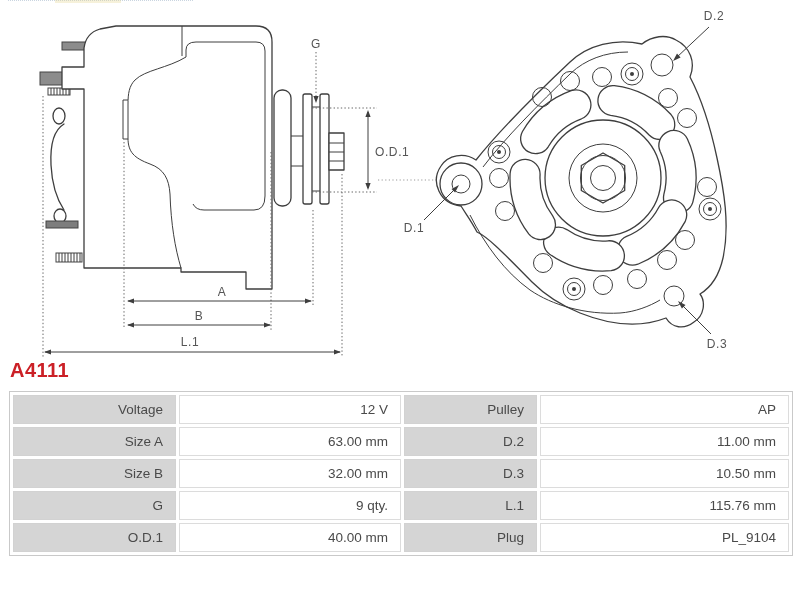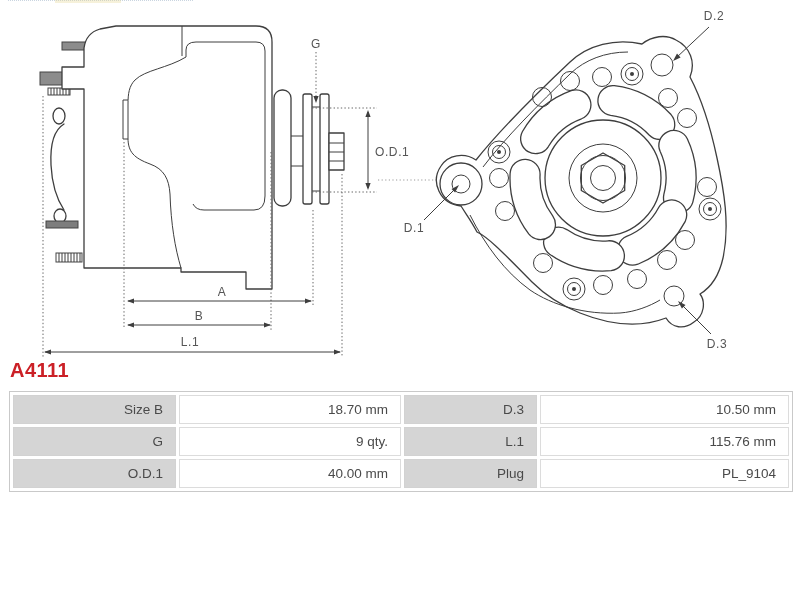--- a/index.html
+++ b/index.html
@@ -199,22 +199,34 @@
 
   <table class="specs">
     <colgroup>
       <col style="width:163px">
         <col style="width:222px">
         <col style="width:133px">
         <col style="width:249px">
     </colgroup>
     <tbody>
       <tr>
+        <td class="lbl">Voltage</td>
+        <td class="val">12 V</td>
+        <td class="lbl">Pulley</td>
+        <td class="val">AP</td>
+      </tr>
+      <tr>
+        <td class="lbl">Size A</td>
+        <td class="val">63.00 mm</td>
+        <td class="lbl">D.2</td>
+        <td class="val">11.00 mm</td>
+      </tr>
+      <tr>
         <td class="lbl">Size B</td>
-        <td class="val">18.70 mm</td>
+        <td class="val">32.00 mm</td>
         <td class="lbl">D.3</td>
         <td class="val">10.50 mm</td>
       </tr>
       <tr>
         <td class="lbl">G</td>
         <td class="val">9 qty.</td>
         <td class="lbl">L.1</td>
         <td class="val">115.76 mm</td>
       </tr>
       <tr>

